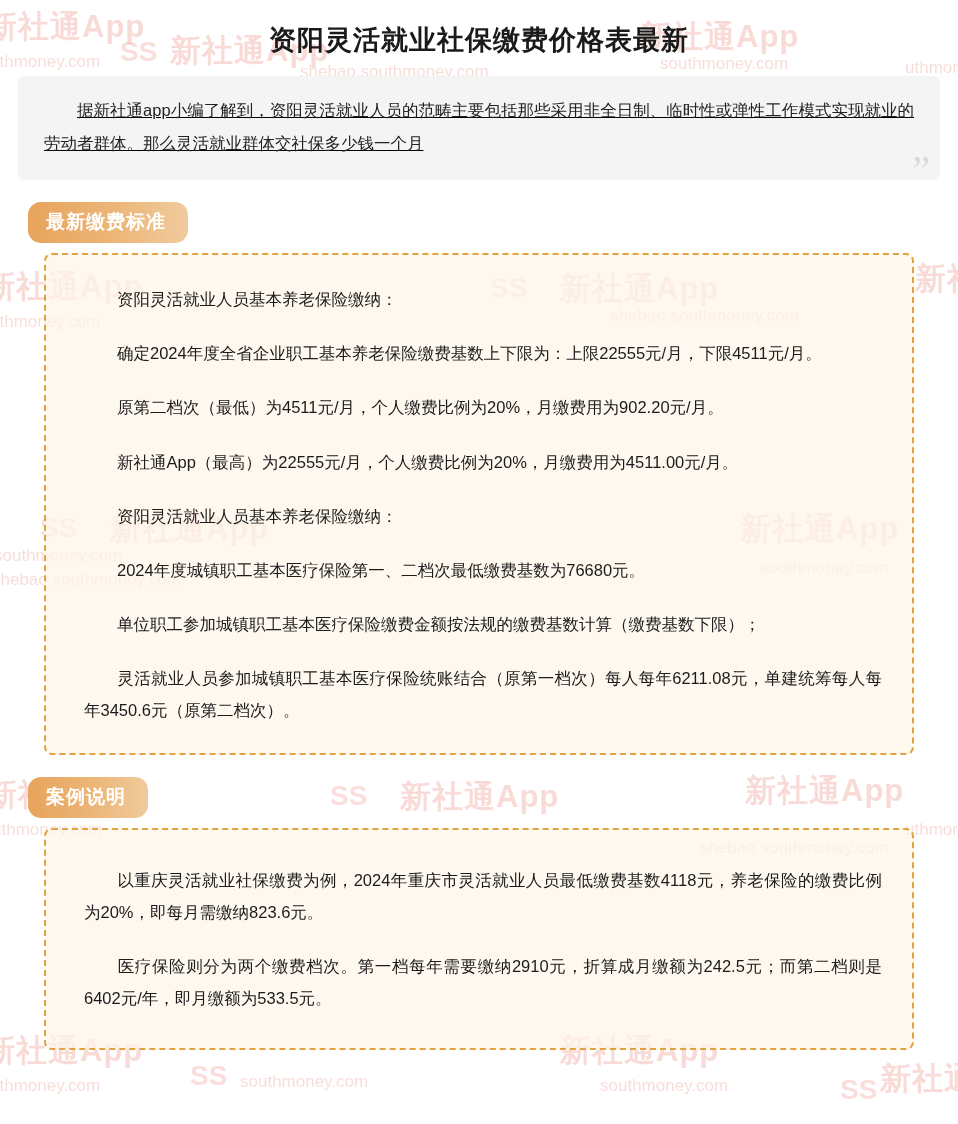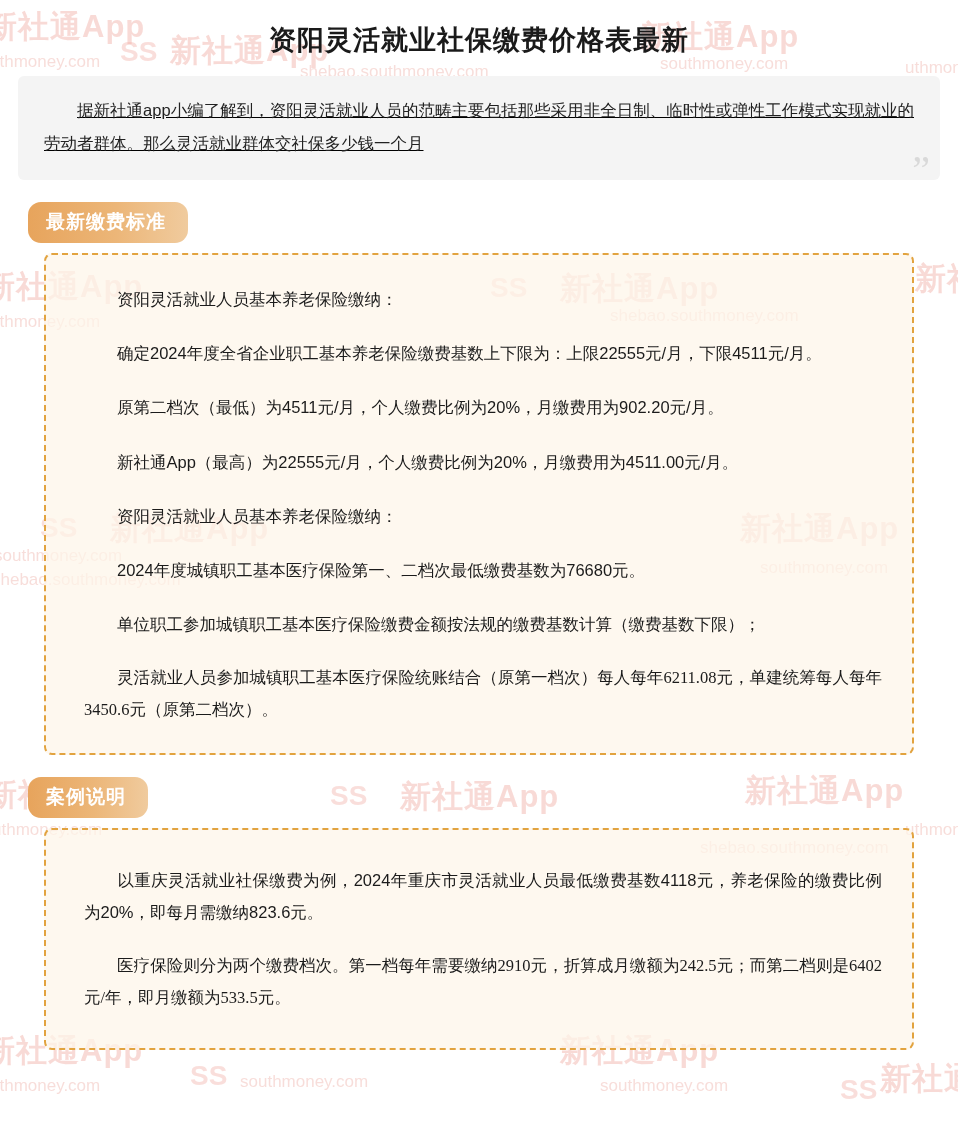--- a/index.html
+++ b/index.html
@@ -104,21 +104,21 @@
   }
   .sec-box.case { padding: 34px 30px 34px 30px; }
 
   .sec-box p {
     margin: 0 0 22px 8px;
     font-size: 16.5px;
     line-height: 1.95;
     color: #1b1b1b;
     text-align: justify;
   }
-  .sec-box p:last-child { margin-bottom: 0; font-family: Liberation Serif, serif; }
+  .sec-box p:last-child { margin-bottom: 0; }
   .sec-box p .ind { display: inline-block; width: 2em; }
 </style>
 </head>
 <body>
 
 <div class="wm-layer">
   <span class="wm big" style="left:-14px;top:6px;">新社通App</span>
   <span class="wm mid" style="left:-10px;top:52px;">uthmoney.com</span>
   <span class="wm logo" style="left:120px;top:36px;">SS</span>
   <span class="wm big" style="left:170px;top:30px;">新社通App</span>

